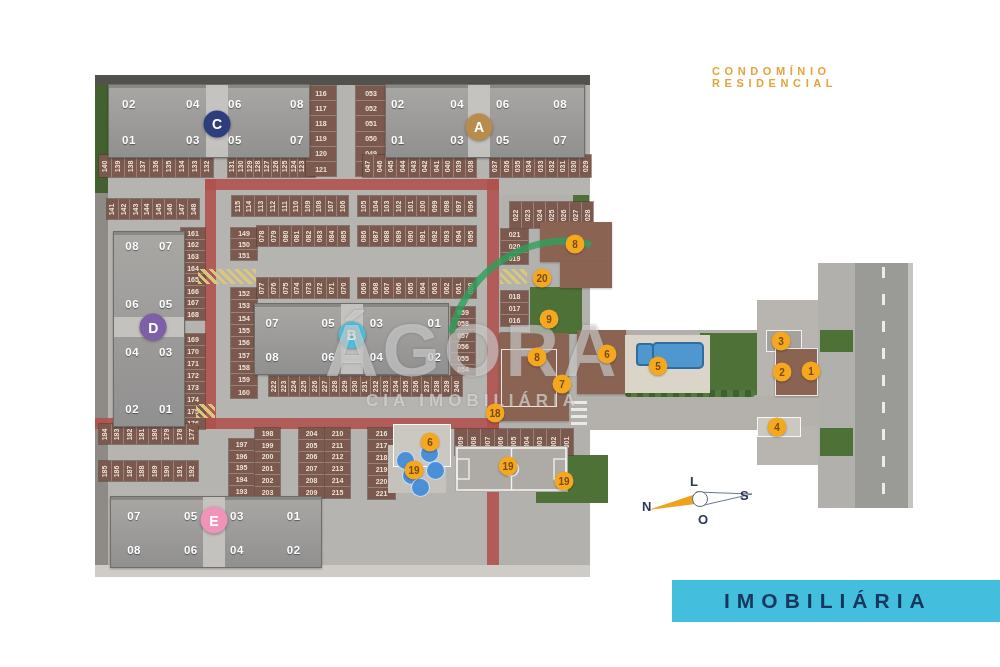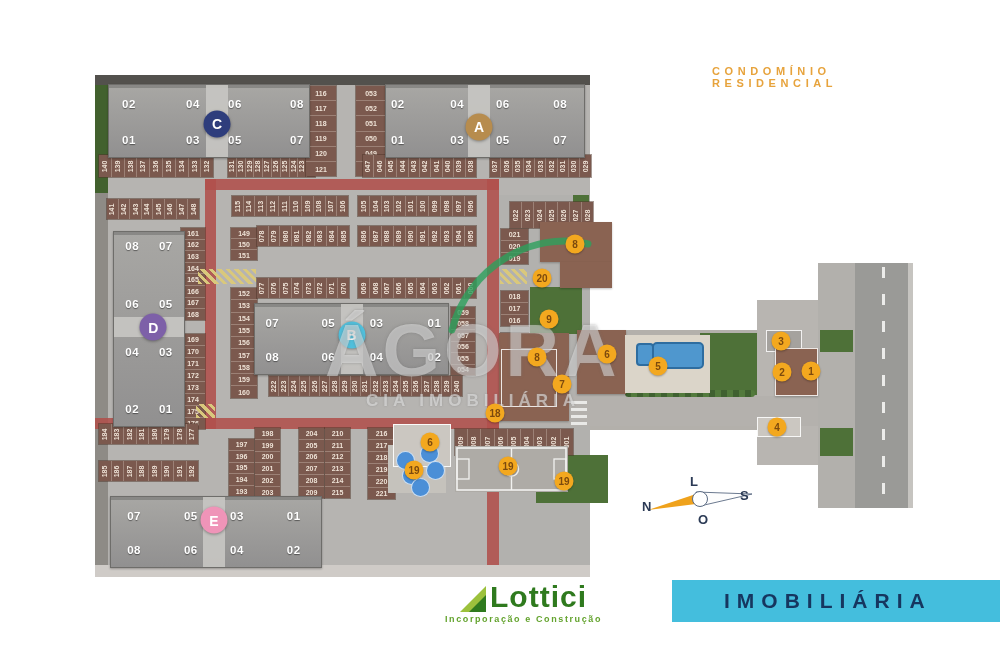--- a/index.html
+++ b/index.html
@@ -840,28 +840,18 @@
       <polygon points="14,44 68,26 62,38" fill="#efa21c"></polygon>
       <polygon points="62,26 118,28 66,40" fill="#fdfdfd" stroke="#5a6a82" stroke-width="0.9"></polygon>
       <circle cx="66" cy="33" r="7.5" fill="#ffffff" stroke="#5a6a82" stroke-width="1"></circle>
     </svg>
     <span class="cpt" style="left:8px;top:33px;">N</span>
     <span class="cpt" style="left:56px;top:8px;">L</span>
     <span class="cpt" style="left:106px;top:22px;">S</span>
     <span class="cpt" style="left:64px;top:46px;">O</span>
   </div>
 
-  <div class="dev">
-    <div class="dev-row">
-      <svg width="26" height="26" viewBox="0 0 26 26">
-        <polygon points="0,26 26,0 26,26" fill="#9cc13c"></polygon>
-        <polygon points="9,26 26,9 26,26" fill="#2f7a1e"></polygon>
-      </svg>
-      <span class="dev-name">Lottici</span>
-    </div>
-    <div class="dev-tag">Incorporação e Construção</div>
-  </div>
 
   <div class="title-box">
     <span>IMOBILIÁRIA</span>
   </div>
 
 </div>
 
 </body></html>

